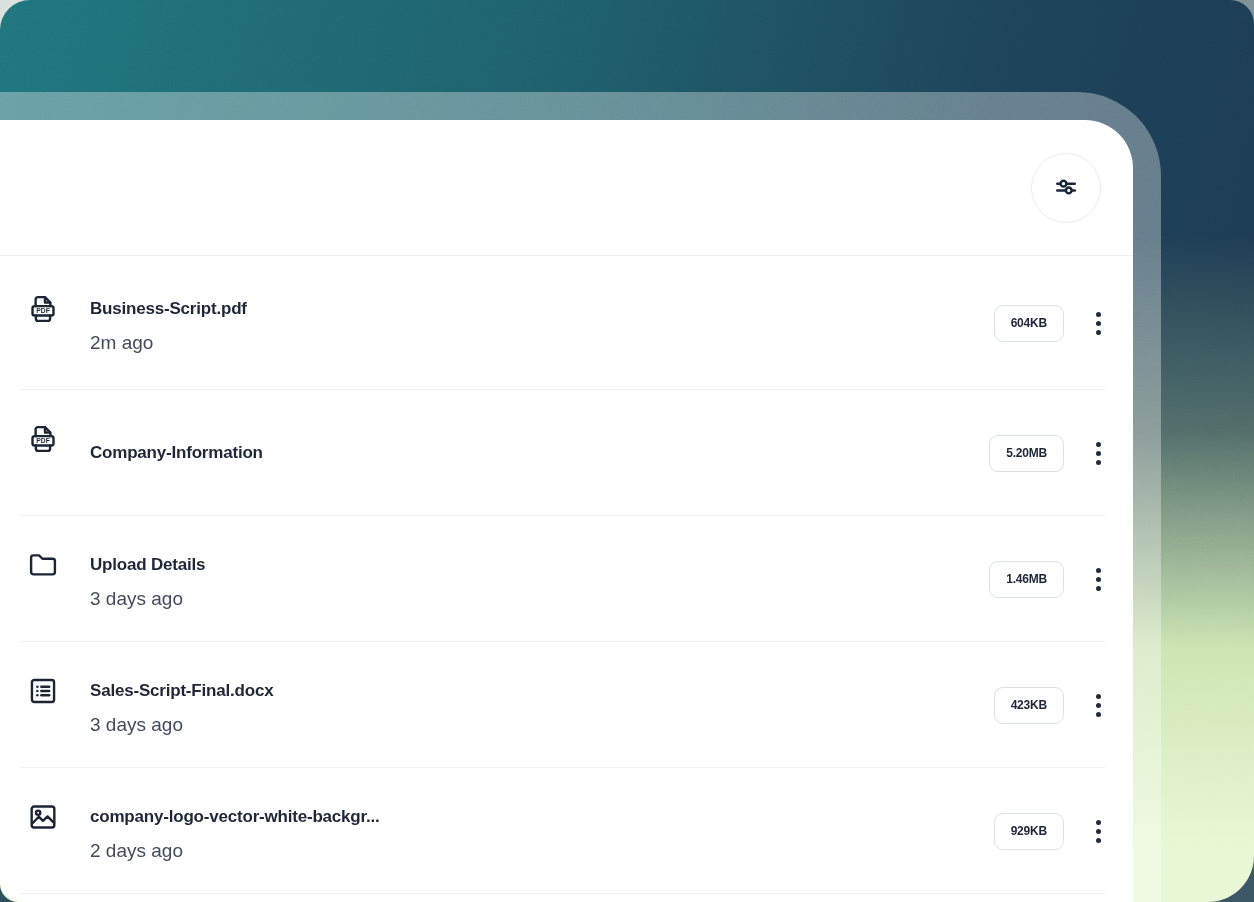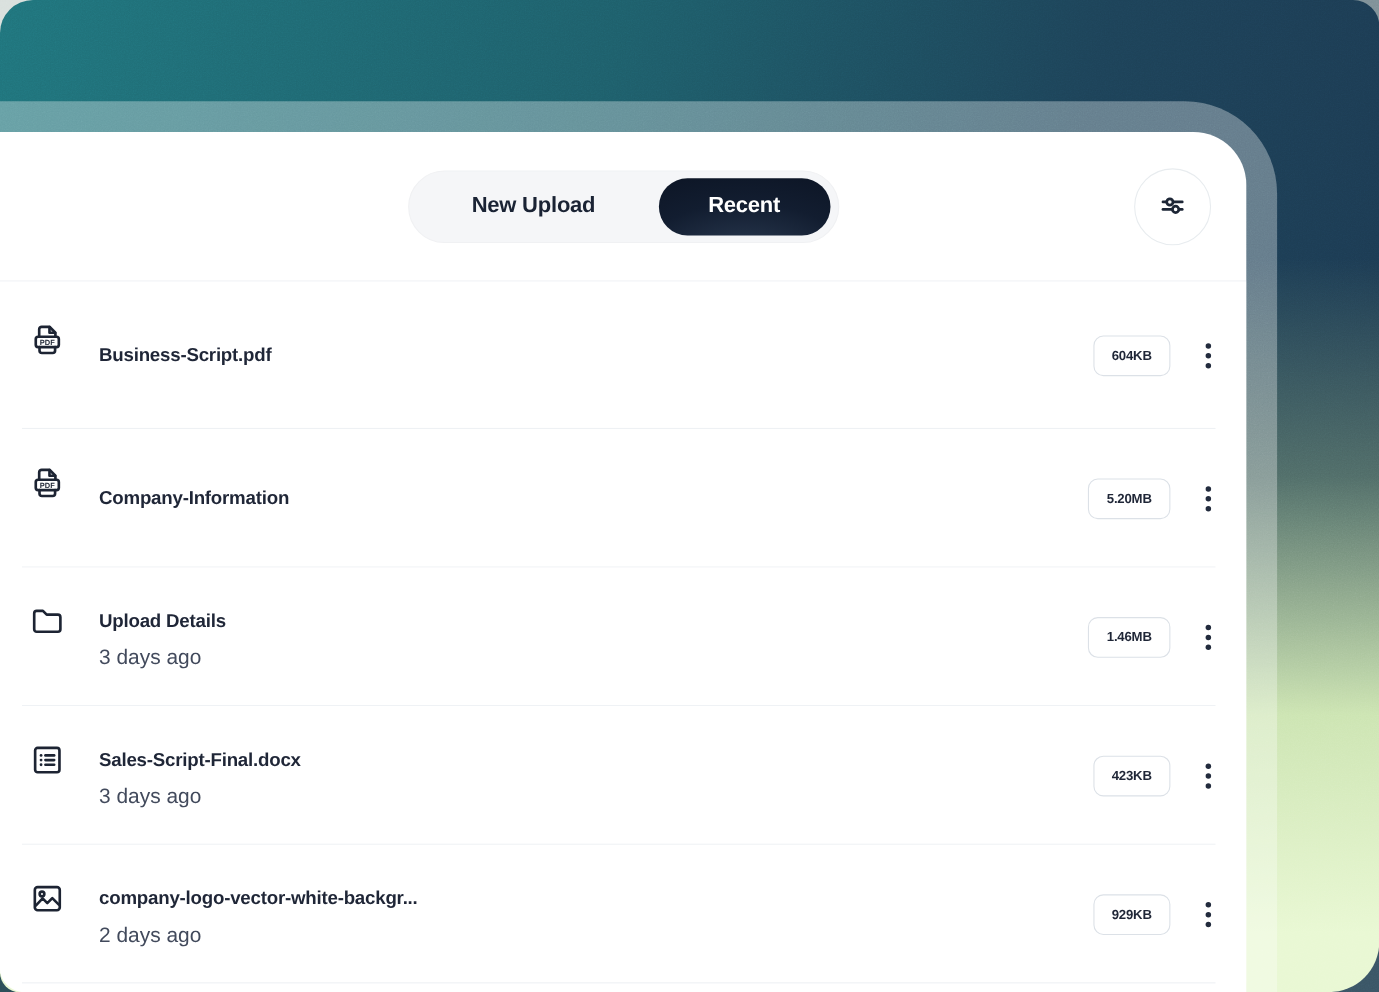--- a/index.html
+++ b/index.html
@@ -171,24 +171,20 @@
   <filter id="grain">
     <feTurbulence type="fractalNoise" baseFrequency="0.85" numOctaves="2" stitchTiles="stitch"></feTurbulence>
     <feColorMatrix type="saturate" values="0"></feColorMatrix>
   </filter>
   <rect width="100%" height="100%" filter="url(#grain)"></rect>
 </svg>
 
 <div class="card">
 
   <div class="card-header">
-    <div class="segmented">
-      <button class="seg-tab">New Upload</button>
-      <button class="seg-pill">Recent</button>
-    </div>
 
     <button class="filter-btn" aria-label="filters">
       <span>
         <svg width="30" height="30" viewBox="0 0 24 24" fill="none" stroke="currentColor" stroke-width="2" stroke-linecap="round">
           <line x1="5" y1="9.3" x2="19" y2="9.3"></line>
           <circle cx="10" cy="9.3" r="2.3" fill="#ffffff"></circle>
           <line x1="5" y1="14.7" x2="19" y2="14.7"></line>
           <circle cx="14.2" cy="14.7" r="2.3" fill="#ffffff"></circle>
         </svg>
       </span>
@@ -204,20 +200,21 @@
           <path d="M6.8 10V5.2C6.8 4.3 7.5 3.6 8.4 3.6H13.4L17.2 7.4V10"></path>
           <path d="M13.4 3.8V7.4H17"></path>
           <rect x="4.6" y="10" width="14.8" height="6.6" rx="1.5"></rect>
           <text x="12" y="15" text-anchor="middle" font-size="4.8" font-weight="bold" stroke="none" fill="currentColor" font-family="Liberation Sans, sans-serif">PDF</text>
           <path d="M7 16.6V18.8C7 19.7 7.7 20.4 8.6 20.4H15.4C16.3 20.4 17 19.7 17 18.8V16.6"></path>
         </svg>
       </div>
 
       <div class="file-meta">
         <div class="file-name">Business-Script.pdf</div>
+        <div class="file-time">2m ago</div>
       </div>
 
       <div class="size-badge">604KB</div>
 
       <button class="kebab" aria-label="options">
         <span></span>
           <span></span>
           <span></span>
       </button>
     </div>

